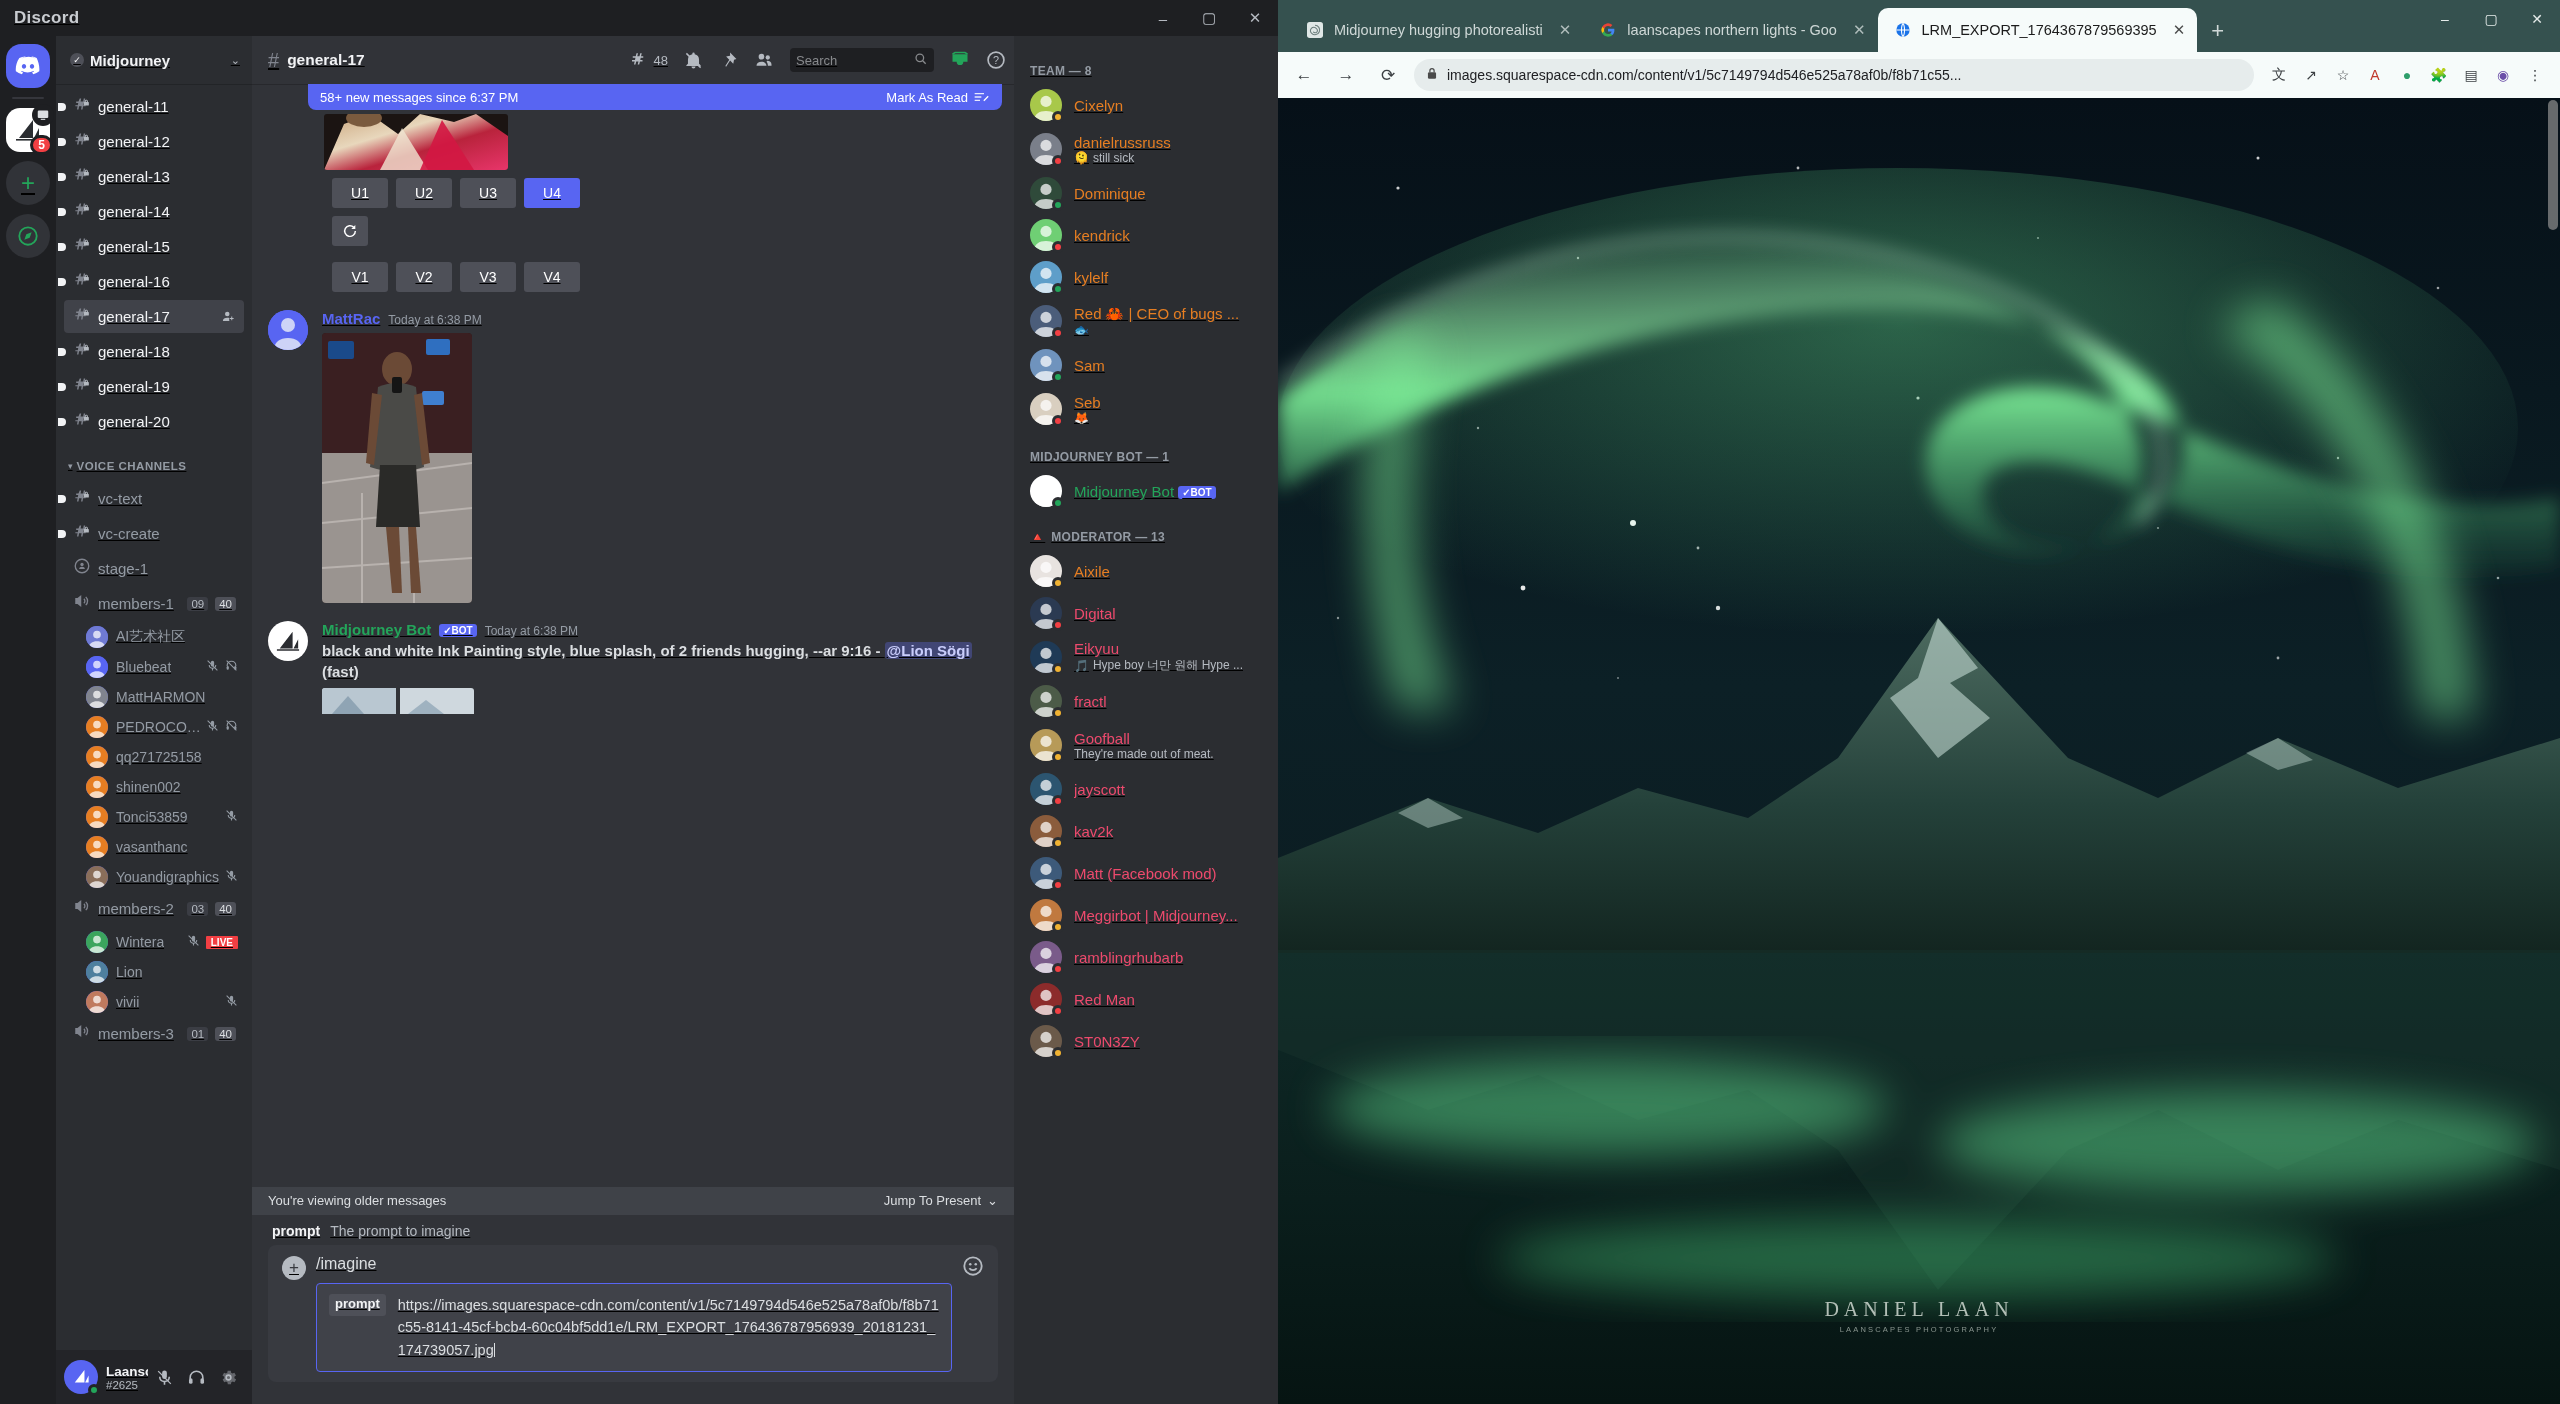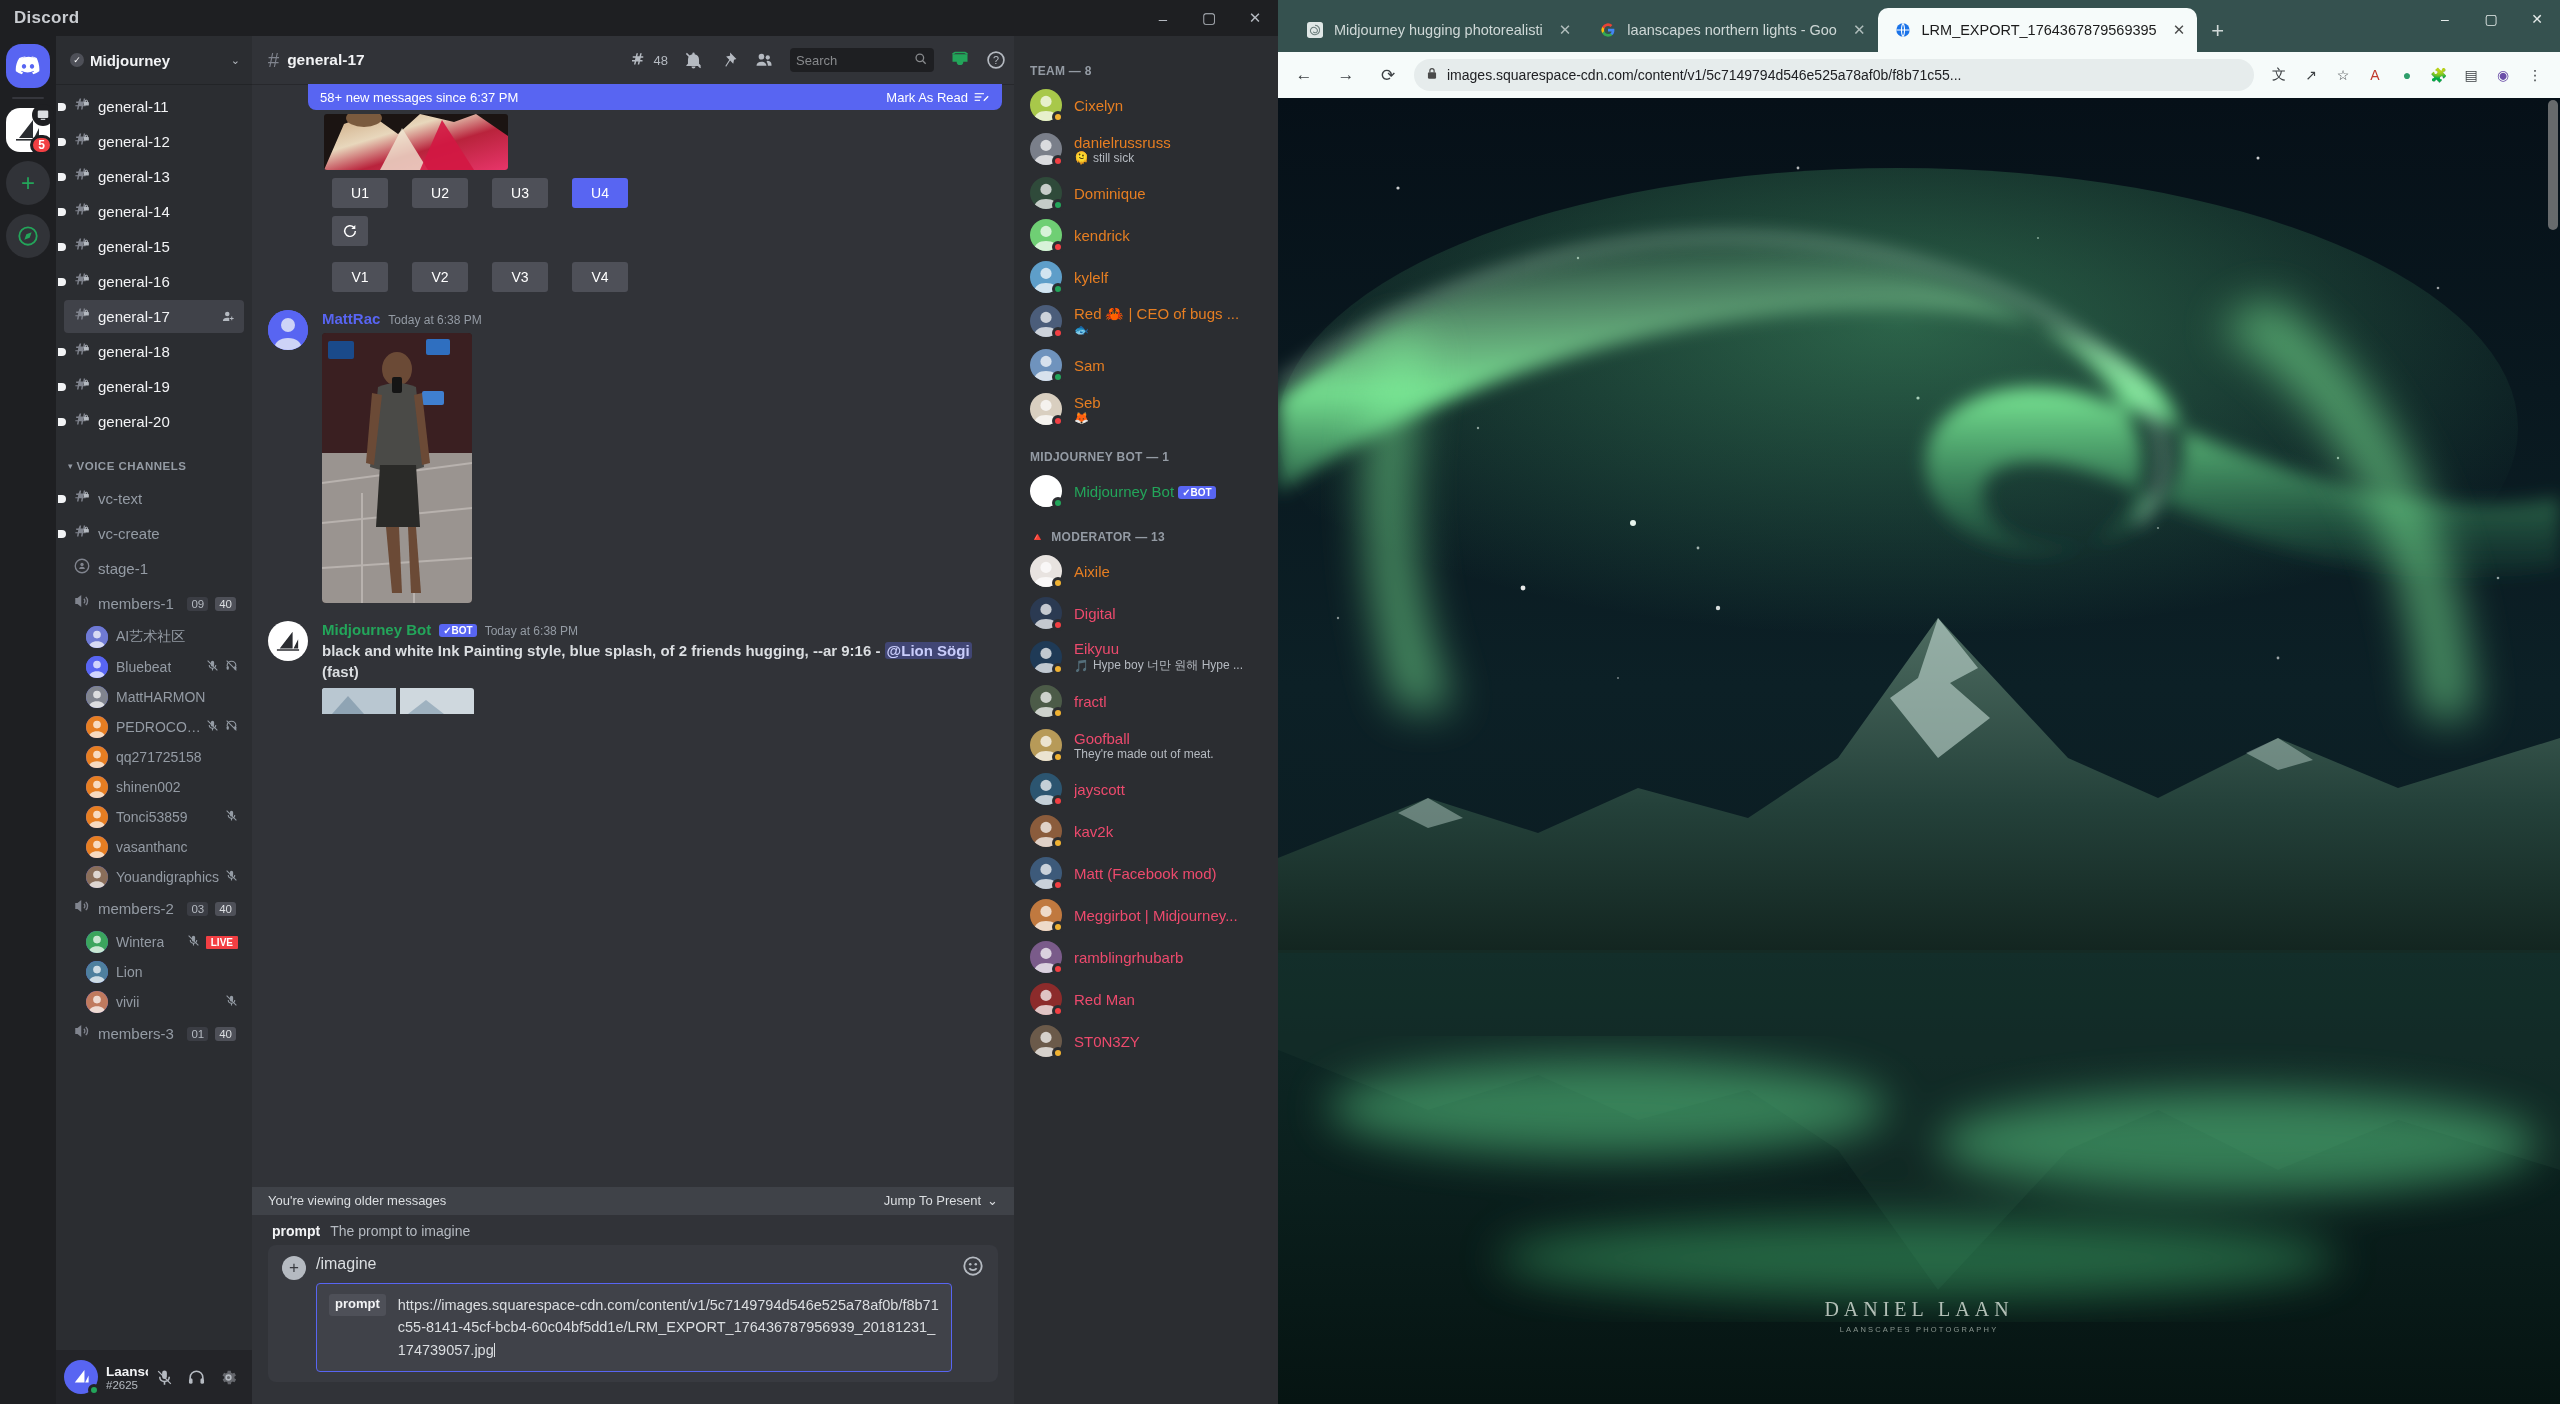--- a/index.html
+++ b/index.html
@@ -5,21 +5,21 @@
   * { box-sizing: border-box; margin: 0; padding: 0; }
   html, body {
     width: 2560px; height: 1404px;
     background: #1e1f22;
     font-family: "Liberation Sans", sans-serif;
     overflow: hidden;
   }
   .root { position: relative; width: 2560px; height: 1404px; display: flex; }
 
   
-  .discord { position: relative; width: 1278px; height: 1404px; background: #313338; overflow: hidden; }
+  .discord { position: relative; width: 1278px; height: 1404px; background: #313338; overflow: hidden; text-decoration: underline; }
 
   .titlebar {
     height: 36px; background: #1e1f22; display: flex; align-items: center;
     padding-left: 14px; position: relative;
   }
   .titlebar .brand { color: #c9ccd1; font-size: 17px; font-weight: bold; letter-spacing: .3px; }
   .winbtns { position: absolute; right: 0; top: 0; height: 36px; display: flex; }
   .winbtn { width: 46px; height: 36px; display: flex; align-items: center; justify-content: center; color: #b5bac1; font-size: 15px; }
 
   .dbody { display: flex; height: 1368px; }
@@ -83,21 +83,21 @@
   .hicon { color:#b5bac1; display:flex; align-items:center; gap:4px; font-size:13px;}
   .searchbox { width: 144px; height:24px; background:#1e1f22; border-radius:4px; display:flex; align-items:center; padding:8px 6px; color:#87898c; font-size:13px;}
 
   .chatmain { flex:1; display:flex; min-height:0; }
   .msgs { flex:1; position:relative; min-width:0; overflow:hidden; }
 
   .newbanner { position:absolute; left:56px; right: 12px; top: 0; height: 26px; background:#5865f2; border-radius:0 0 8px 8px; display:flex; align-items:center; padding: 0 12px; color:#fff; font-size:13px; z-index:6;gap:24px; }
   .newbanner .mark { margin-left:auto; display:flex; align-items:center; gap:6px; font-size:13px;}
 
   .msgarea { padding: 30px 12px 0 16px; }
-  .btnrow { display:flex; gap: 24px; margin-top: 8px; padding-left: 8px; }
+  .btnrow { display:flex; gap: 8px; margin-top: 8px; padding-left: 8px; }
   .mjbtn { width: 56px; height: 30px; background:#4e5058; border-radius:3px; color:#fff; font-size:14px; font-weight:500; display:flex; align-items:center; justify-content:center; cursor:pointer;}
   .mjbtn.primary { background:#5865f2; }
   .mjbtn.sq { width: 36px; }
 
   .message { display:flex; margin-top: 18px; }
   .msgava { width: 40px; height: 40px; border-radius:50%; flex:none; margin-right:14px; overflow:hidden; background:#5865f2; display:flex; align-items:center; justify-content:center;}
   .msgbody { min-width:0; flex:1; }
   .msghead { display:flex; align-items:baseline; gap:8px; }
   .author { font-size:15px; font-weight:600; }
   .botpill { background:#5865f2; color:#fff; font-size:10px; font-weight:bold; border-radius:3px; padding:1px 4px; position:relative; top:-1px;}

